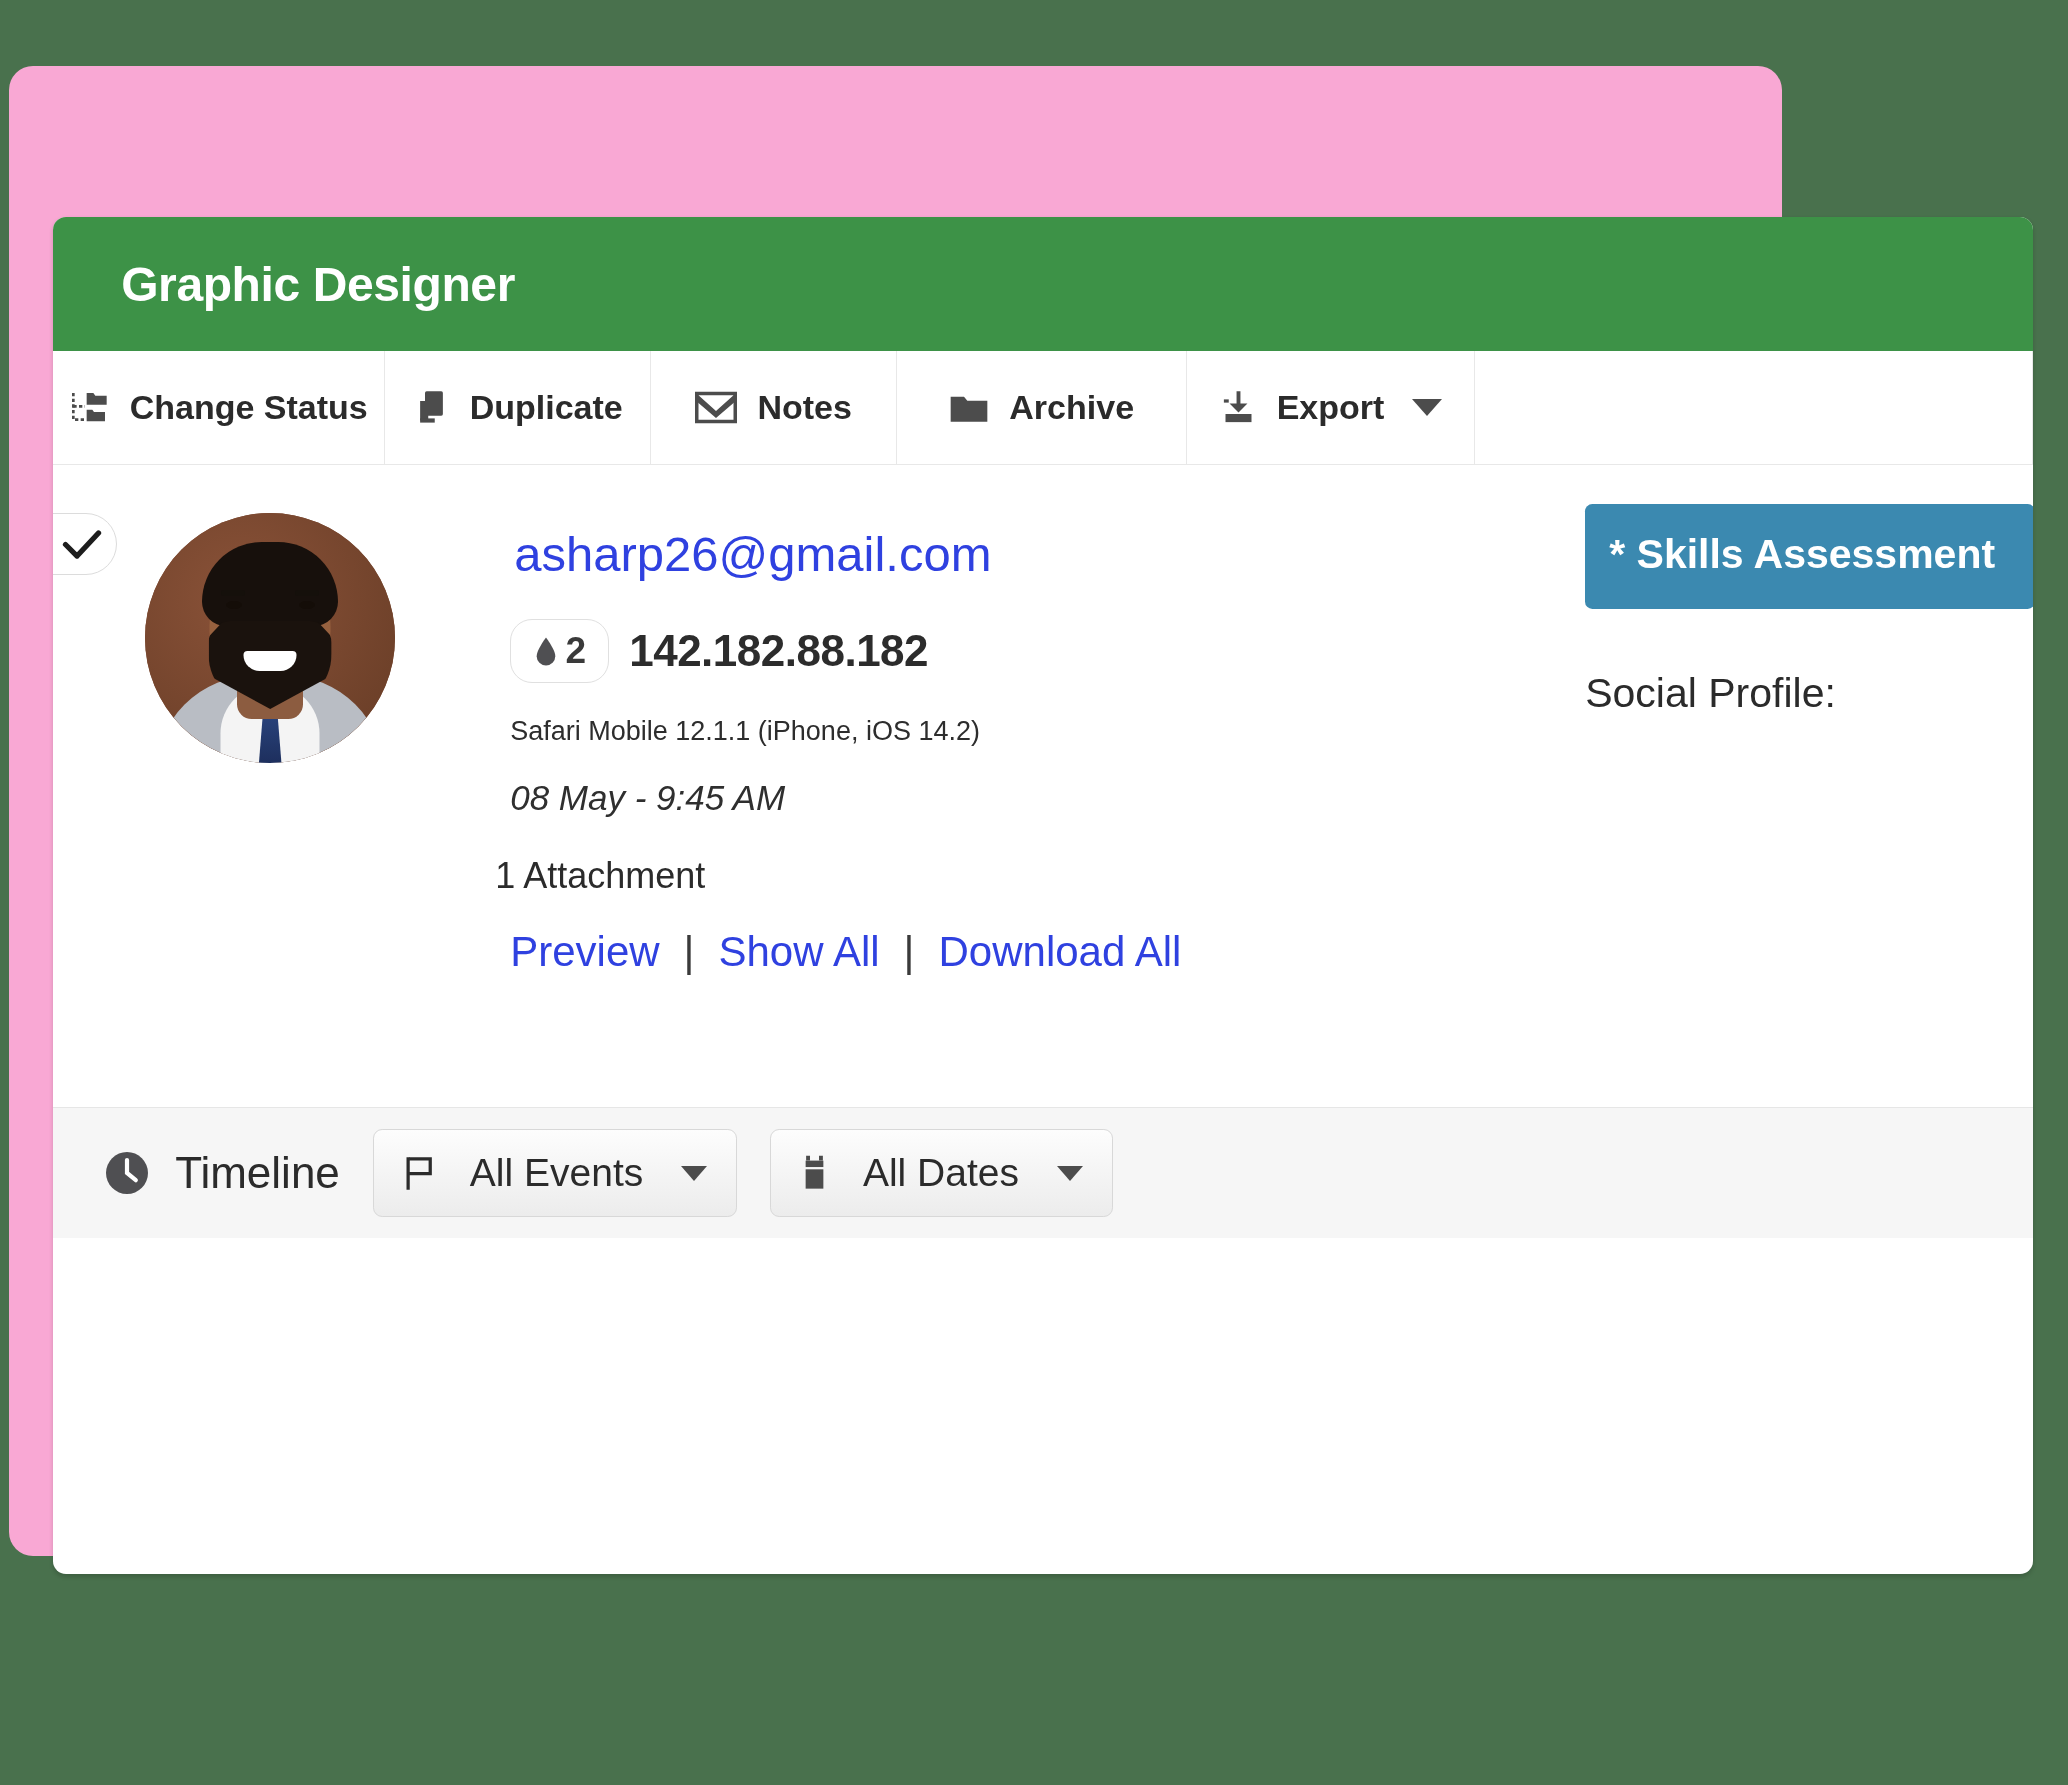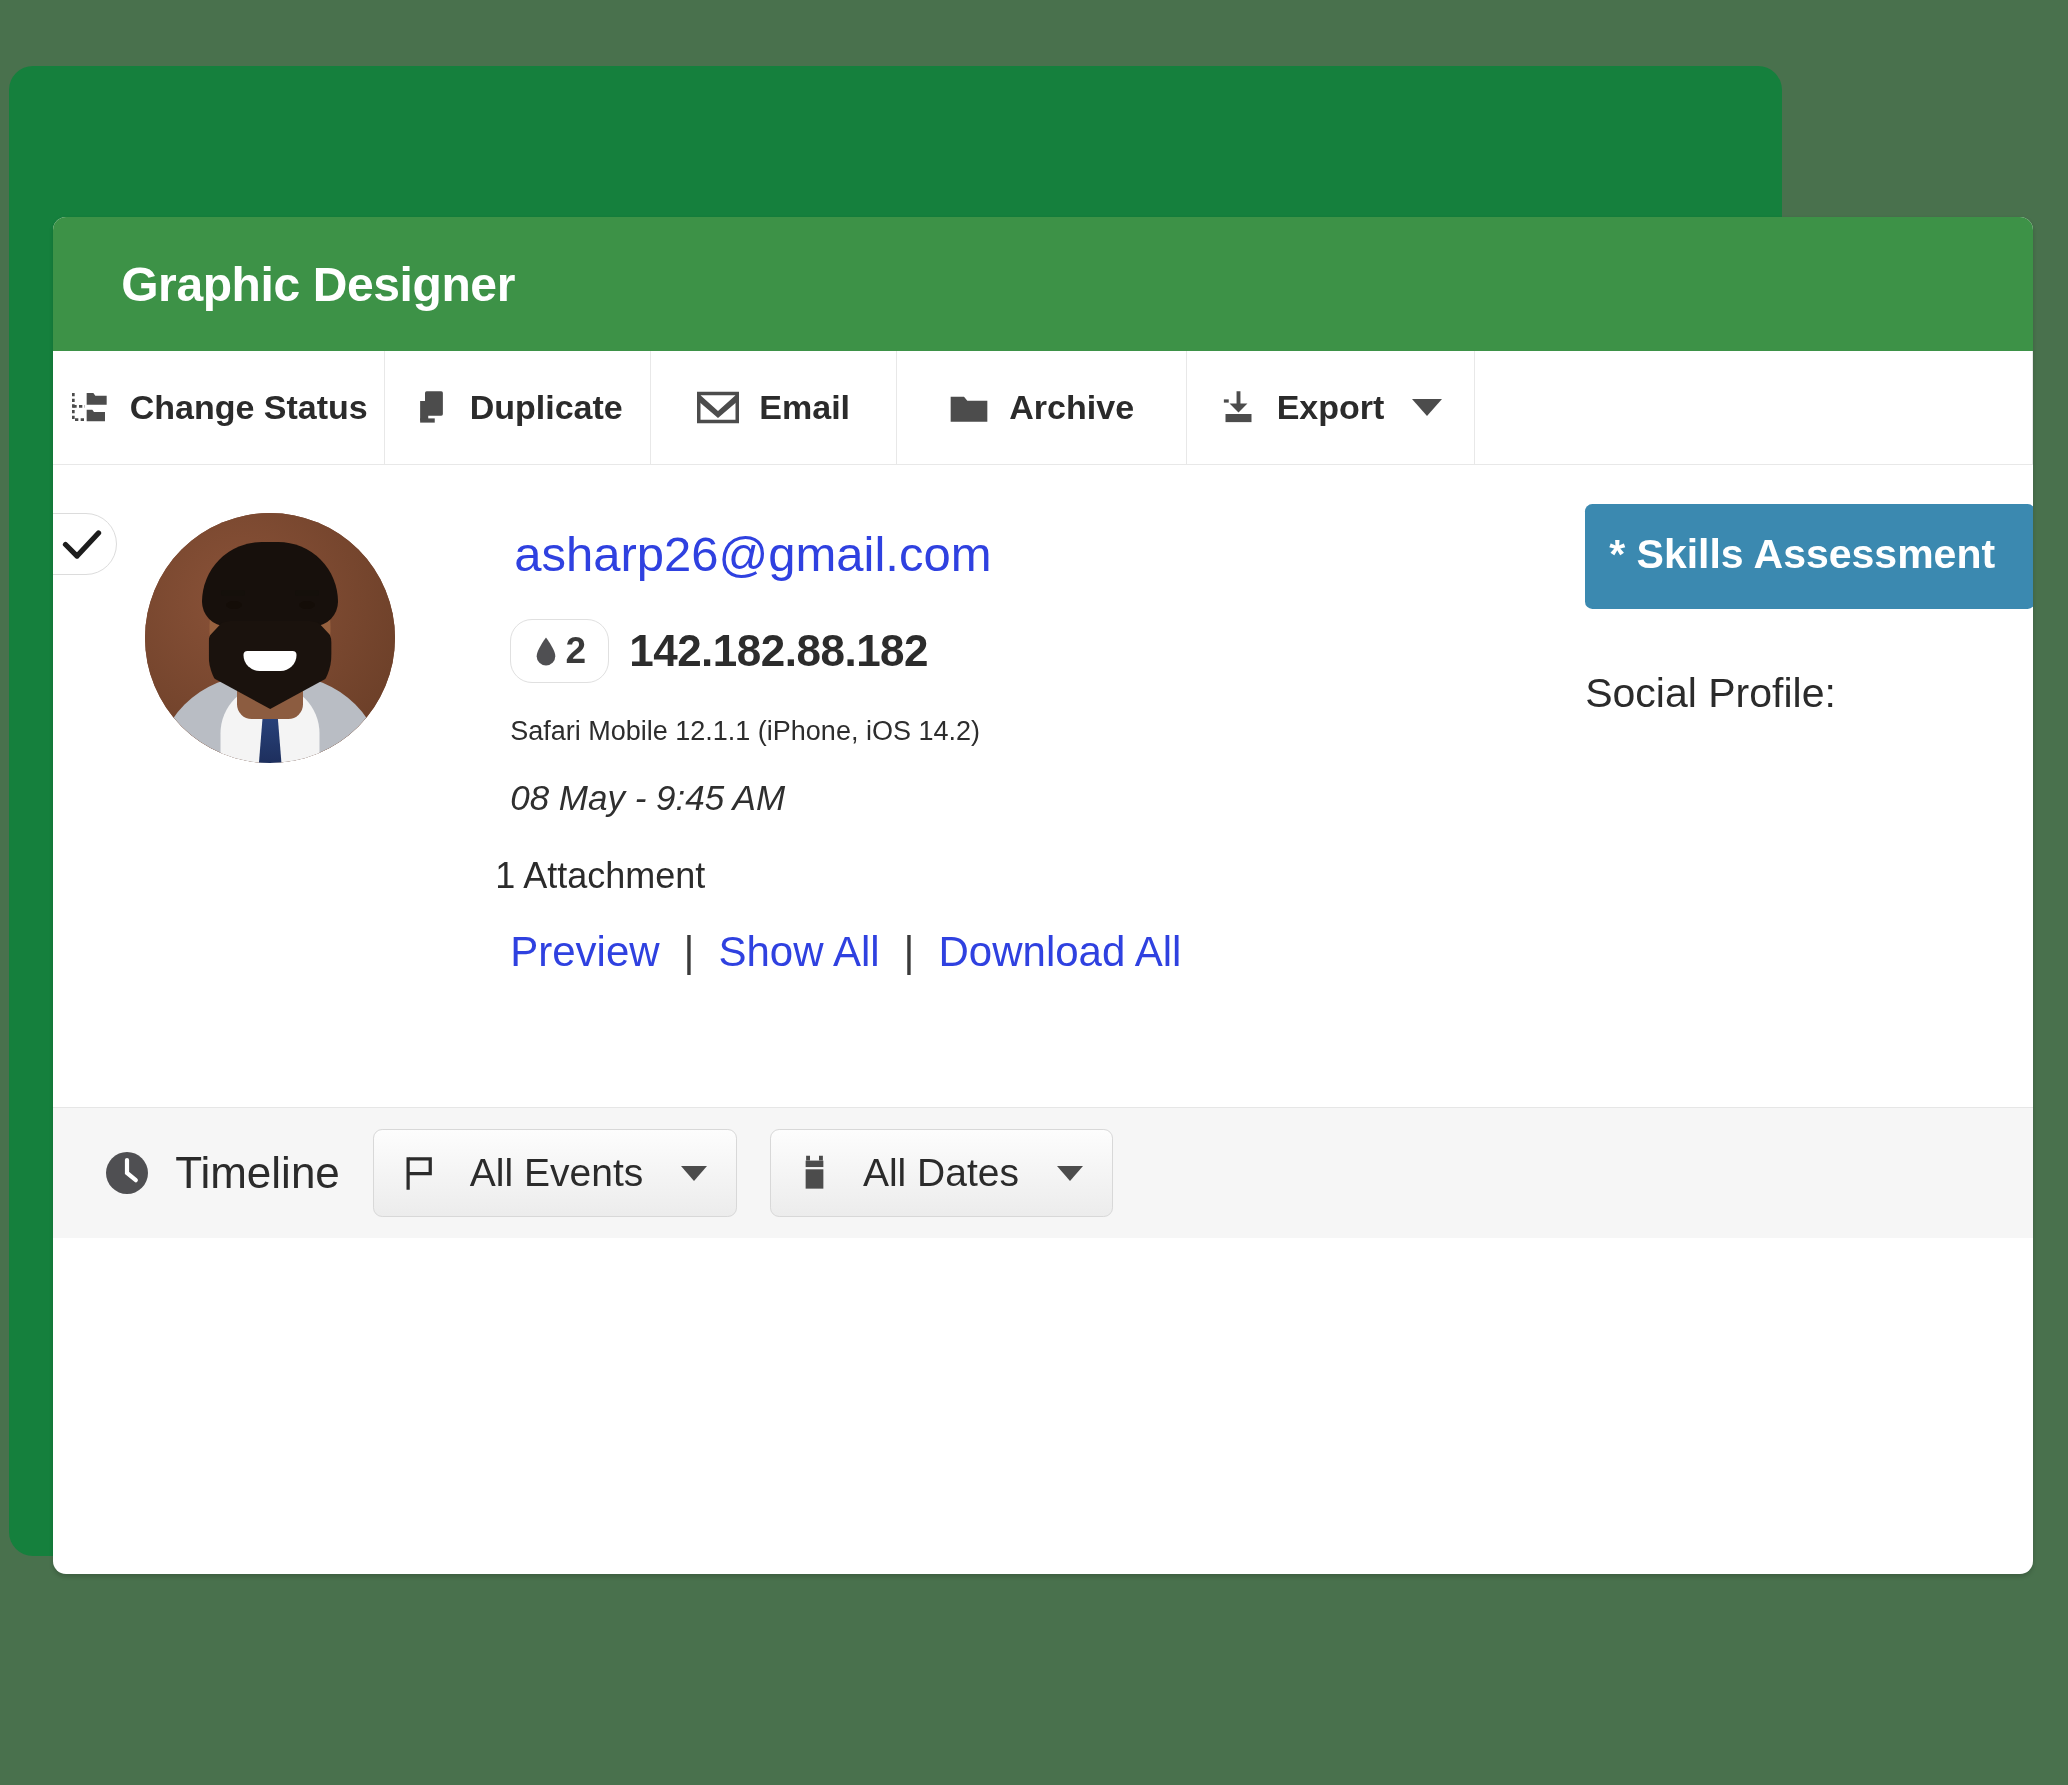--- a/index.html
+++ b/index.html
@@ -14,21 +14,21 @@
     -webkit-font-smoothing: antialiased;
   }
 
   
   .outer-card {
     position: absolute;
     left: 9.2px;
     top: 66px;
     width: 1773px;
     height: 1490px;
-    background: #15803d;
+    background: #f9a8d4;
     border-radius: 24px;
   }
 
   
   .panel {
     position: absolute;
     left: 44px;
     top: 151px;
     width: 1980px;
     height: 1357px;
@@ -350,21 +350,21 @@
         <span class="lbl">Duplicate</span>
       </div>
 
       <div class="tb-item tb-w3">
         <span>
           <svg class="icon-svg" width="42" height="33" viewBox="0 0 24 18">
             <path d="M1 1h22v16H1z" fill="none" stroke="#4c4c4c" stroke-width="2"></path>
             <path d="M1.5 1.5 L12 11 L22.5 1.5 L22.5 6 L12 15 L1.5 6 Z" fill="#4c4c4c"></path>
           </svg>
         </span>
-        <span class="lbl">Email</span>
+        <span class="lbl">Notes</span>
       </div>
 
       <div class="tb-item tb-w4">
         <span>
           <svg class="icon-svg" width="40" height="33" viewBox="0 0 24 19">
             <path d="M1 3h8l2 2.4h12V18H1z" fill="#4c4c4c"></path>
           </svg>
         </span>
         <span class="lbl">Archive</span>
       </div>

